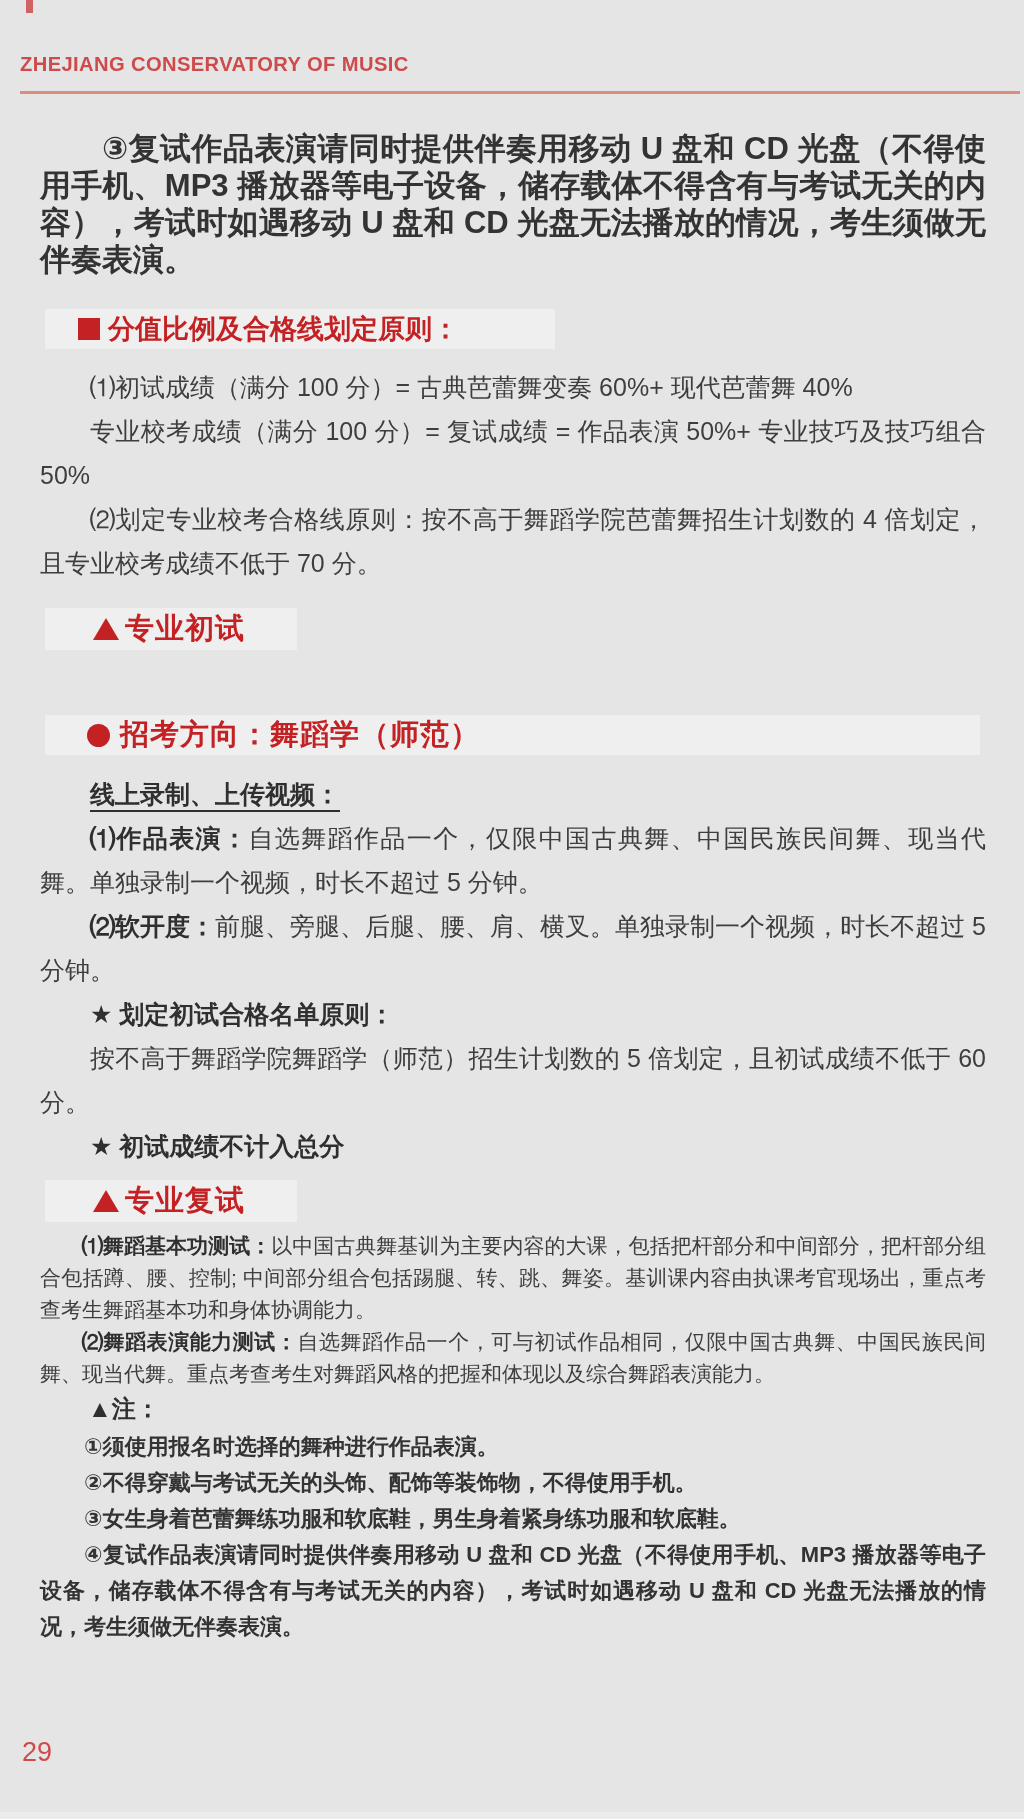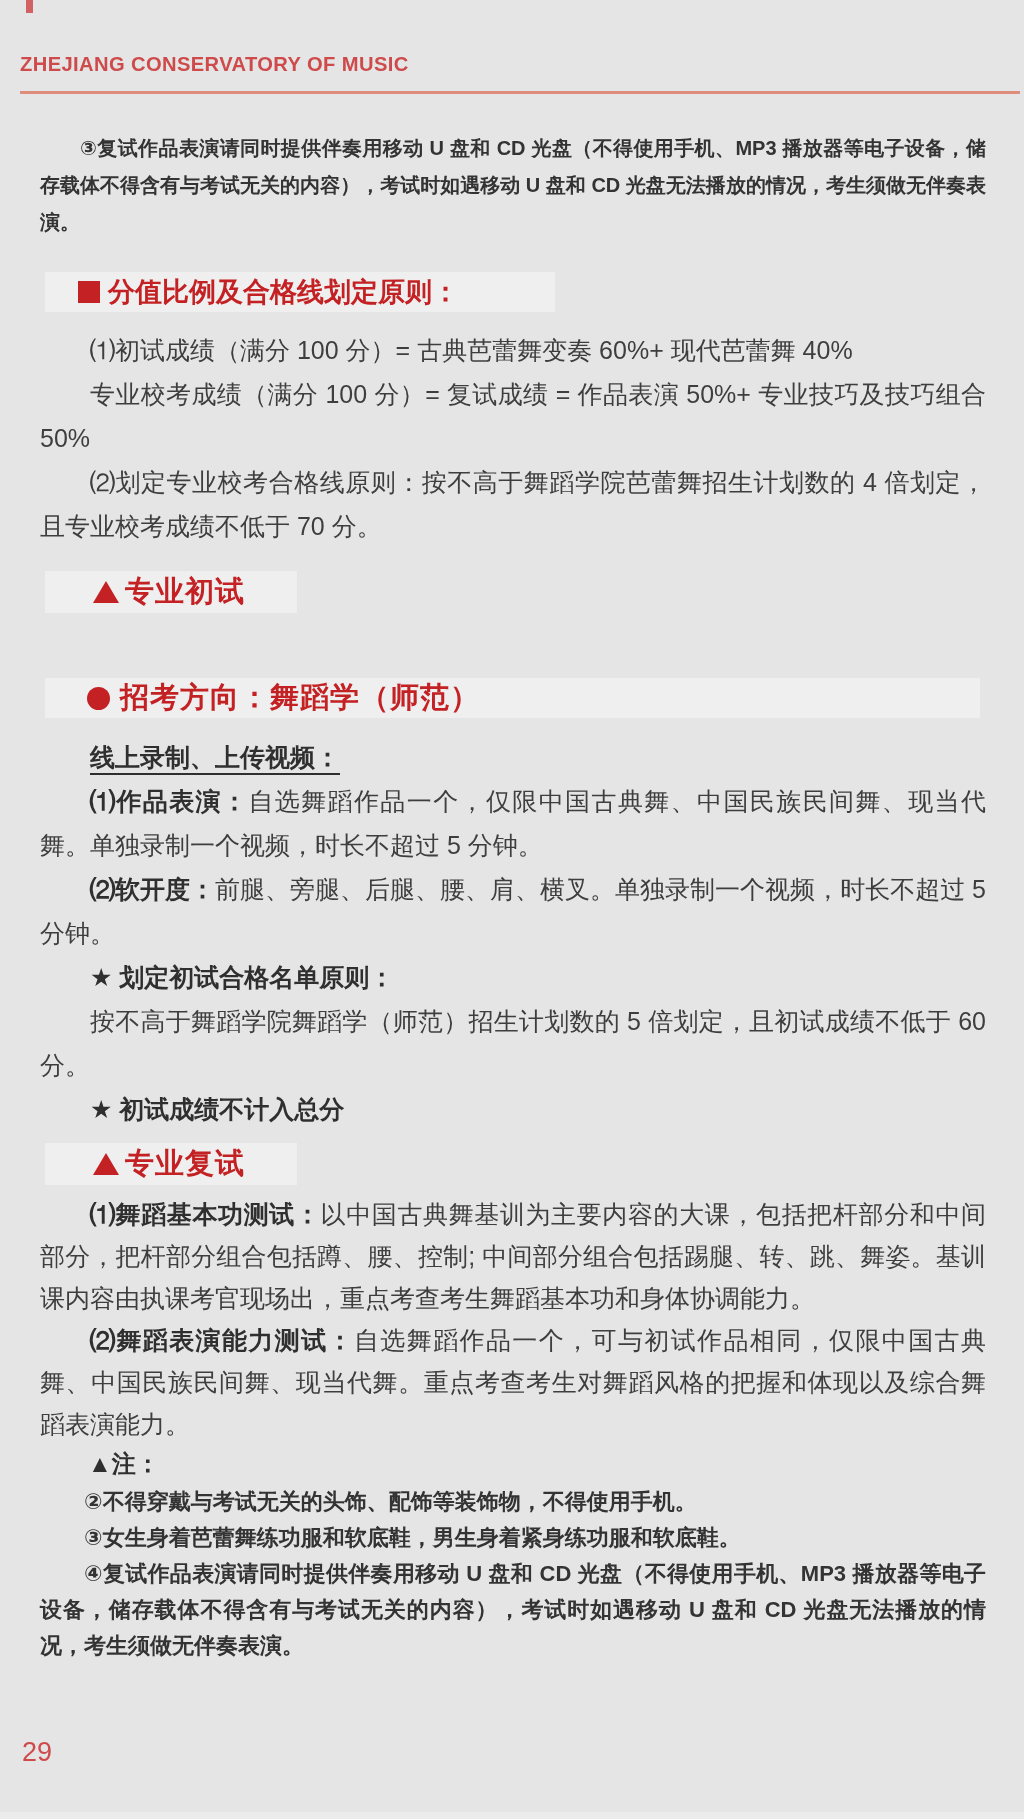--- a/index.html
+++ b/index.html
@@ -26,21 +26,21 @@
     background:var(--divider-salmon);
   }
   .content{
     position:absolute;left:40px;top:0;width:946px;
     color:var(--text-dark);
     text-align:justify;
   }
   .content p{margin:0;}
   .indent{text-indent:2em;}
   .note-para{
-    font-size:20px;line-height:37px;font-weight:600;color:#333333;
+    font-size:31px;line-height:37px;font-weight:600;color:#333333;
   }
   .intro{margin-top:130px !important;}
   .bar{
     display:flex;align-items:center;
     background:var(--bar-gray);
     margin-left:5px;
     box-sizing:border-box;
   }
   .bar-score{width:510px;height:40px;margin-top:31px;padding-left:33px;}
   .sq{
@@ -78,21 +78,21 @@
     margin-top:17px !important;
     font-size:25px;line-height:44px;font-weight:700;color:#2f2f2f;
   }
   .subtitle .ul{
     text-decoration:underline;
     text-decoration-thickness:2px;
     text-underline-offset:7px;
   }
   .b{font-weight:700;color:#2f2f2f;}
   .bold-line{font-weight:700;color:#2f2f2f;}
-  .exam2-para{font-size:25px;line-height:42px;}
+  .exam2-para{font-size:21px;line-height:32px;}
   .exam2-first{margin-top:8px !important;}
   .note-title{
     margin-top:2px !important;
     font-size:24px;line-height:34px;font-weight:700;color:#2f2f2f;
   }
   .notes-block p{font-size:22px;line-height:36px;font-weight:600;color:#333333;}
   .notes-block{margin-top:3px;}
   .page-number{
     position:absolute;left:22px;top:1737px;
     font-size:27px;font-weight:500;color:var(--brand-red);
@@ -148,20 +148,21 @@
       <span class="tri"></span>
       <span class="bar-title">专业复试</span>
     </div>
 
     <p class="body-para exam2-para indent exam2-first"><span class="b">⑴舞蹈基本功测试：</span><span>以中国古典舞基训为主要内容的大课，包括把杆部分和中间部分，把杆部分组合包括蹲、腰、控制; 中间部分组合包括踢腿、转、跳、舞姿。基训课内容由执课考官现场出，重点考查考生舞蹈基本功和身体协调能力。</span></p>
     <p class="body-para exam2-para indent"><span class="b">⑵舞蹈表演能力测试：</span><span>自选舞蹈作品一个，可与初试作品相同，仅限中国古典舞、中国民族民间舞、现当代舞。重点考查考生对舞蹈风格的把握和体现以及综合舞蹈表演能力。</span></p>
 
     <p class="note-title indent">▲注：</p>
 
     <div class="notes-block">
+      <p class="indent">①须使用报名时选择的舞种进行作品表演。</p>
       <p class="indent">②不得穿戴与考试无关的头饰、配饰等装饰物，不得使用手机。</p>
       <p class="indent">③女生身着芭蕾舞练功服和软底鞋，男生身着紧身练功服和软底鞋。</p>
       <p class="indent">④复试作品表演请同时提供伴奏用移动 U 盘和 CD 光盘（不得使用手机、MP3 播放器等电子设备，储存载体不得含有与考试无关的内容），考试时如遇移动 U 盘和 CD 光盘无法播放的情况，考生须做无伴奏表演。</p>
     </div>
 
   </div>
 
   <div class="page-number">29</div>
   <div class="bottom-strip"></div>
 

